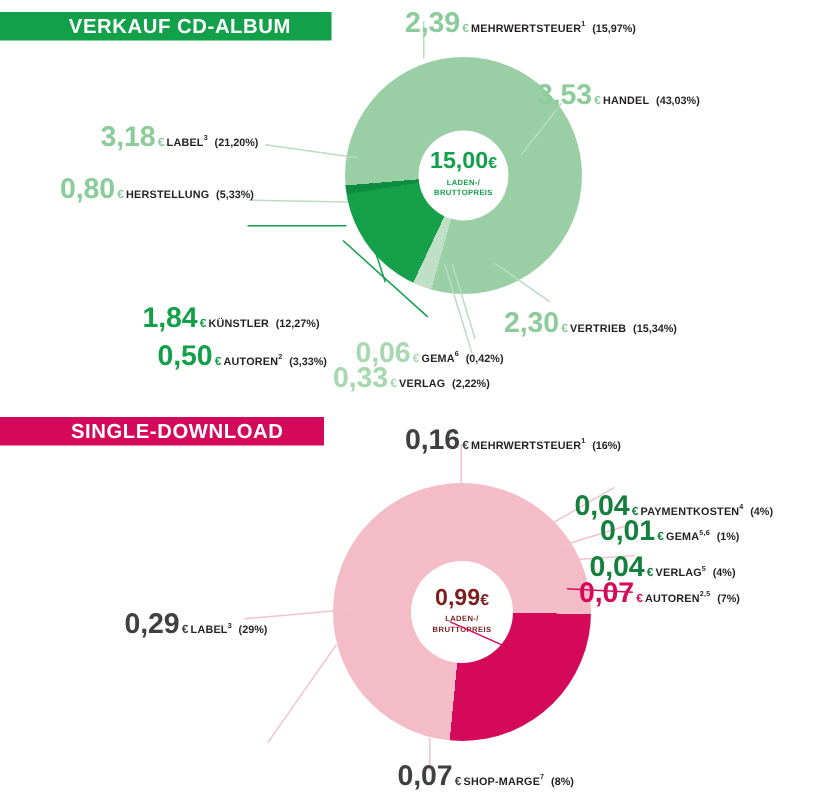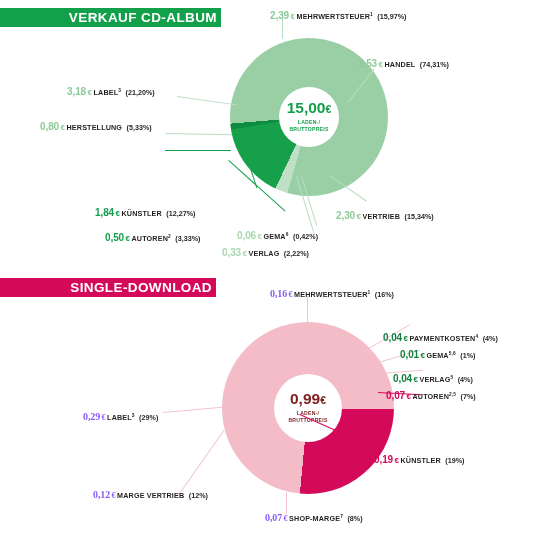--- a/index.html
+++ b/index.html
@@ -10,21 +10,21 @@
   }
   .panel{position:absolute;left:0;width:550px;}
   #panel-cd{top:0;height:270px;}
   #panel-dl{top:270px;height:263px;}
 
   
   .banner{
     position:absolute;height:19px;line-height:19px;
     color:#ffffff;font-size:13.5px;font-weight:bold;
     letter-spacing:.4px;text-align:right;
-    padding-right:4px;box-sizing:border-box;
+    padding-right:27px;box-sizing:border-box;
   }
   #banner-cd{left:0;top:8px;width:221px;background:#12a04a;}
   #banner-dl{left:0;top:8px;width:216px;background:#d4095a;}
 
   
   .donut{position:absolute;border-radius:50%;}
   #donut-cd{left:230px;top:38px;width:158px;height:158px;}
   #donut-dl{left:222px;top:52px;width:172px;height:172px;}
   .donut .ring{position:absolute;inset:0;border-radius:50%;}
   .donut .hole{
@@ -37,29 +37,29 @@
   .hole .price .cur{font-size:10.5px;font-weight:bold;}
   .hole .sub{
     font-size:5.1px;font-weight:bold;letter-spacing:.25px;
     text-align:center;line-height:1.45;margin-top:3px;
   }
   #donut-cd .price,#donut-cd .sub{color:#12a04a;}
   #donut-dl .price,#donut-dl .sub{color:#7f1d1d;}
 
   
   .lbl{position:absolute;white-space:nowrap;line-height:1;}
-  .lbl .amt{font-size:10px;font-weight:bold;letter-spacing:-.1px;}
+  .lbl .amt{font-size:19px;font-weight:bold;letter-spacing:-.1px;}
   .lbl .cur{font-size:8px;font-weight:bold;padding:0 1.5px;}
   .lbl .txt{font-size:7.2px;font-weight:bold;color:#231f20;letter-spacing:.15px;}
   .lbl .txt sup{font-size:4.8px;vertical-align:super;}
   .lbl .pct{font-size:7.2px;font-weight:bold;color:#231f20;}
 
   
   .c-g1{color:#a8d8b0;} .c-g2{color:#8ccb9a;} .c-g3{color:#12a04a;}
-  .c-p1{color:#15803d;} .c-p2{color:#8b5cf6;font-family:Liberation Serif, serif;} .c-p3{color:#d4095a;}
+  .c-p1{color:#15803d;} .c-p2{color:#404040;} .c-p3{color:#d4095a;}
 
   
   .leader{position:absolute;background:#b9ddc2;transform-origin:0 0;height:1px;}
   .leader.pink{background:#f2c3cc;}
   .leader.dark{background:#12a04a;}
   .leader.darkpink{background:#d4095a;}
 </style>
 </head>
 <body>
 
@@ -91,21 +91,21 @@
   <div class="leader" style="left:166px;top:133px;width:66px;transform:rotate(1deg);"></div>
   <div class="leader" style="left:177px;top:96px;width:62px;transform:rotate(8deg);"></div>
 
   <div class="lbl" style="left:270px;top:6px;">
     <span class="amt c-g2">2,39</span><span class="cur c-g2">€</span><span class="txt">MEHRWERTSTEUER<sup>1</sup></span>
     <span class="pct">(15,97%)</span>
   </div>
 
   <div class="lbl" style="left:358px;top:54px;">
     <span class="amt c-g2">3,53</span><span class="cur c-g2">€</span><span class="txt">HANDEL</span>
-    <span class="pct">(74,31%)</span>
+    <span class="pct">(43,03%)</span>
   </div>
 
   <div class="lbl" style="left:336px;top:206px;">
     <span class="amt c-g2">2,30</span><span class="cur c-g2">€</span><span class="txt">VERTRIEB</span>
     <span class="pct">(15,34%)</span>
   </div>
 
   <div class="lbl" style="left:222px;top:243px;">
     <span class="amt c-g1">0,33</span><span class="cur c-g1">€</span><span class="txt">VERLAG</span>
     <span class="pct">(2,22%)</span>
@@ -183,32 +183,24 @@
   <div class="lbl" style="left:393px;top:99px;">
     <span class="amt c-p1">0,04</span><span class="cur c-p1">€</span><span class="txt">VERLAG<sup>5</sup></span>
     <span class="pct">(4%)</span>
   </div>
 
   <div class="lbl" style="left:386px;top:116px;">
     <span class="amt c-p3">0,07</span><span class="cur c-p3">€</span><span class="txt">AUTOREN<sup>2,5</sup></span>
     <span class="pct">(7%)</span>
   </div>
 
-  <div class="lbl" style="left:374px;top:180px;">
-    <span class="amt c-p3">0,19</span><span class="cur c-p3">€</span><span class="txt">KÜNSTLER</span>
-    <span class="pct">(19%)</span>
-  </div>
 
   <div class="lbl" style="left:265px;top:238px;">
     <span class="amt c-p2">0,07</span><span class="cur c-p2">€</span><span class="txt">SHOP-MARGE<sup>7</sup></span>
     <span class="pct">(8%)</span>
   </div>
 
-  <div class="lbl" style="left:93px;top:215px;">
-    <span class="amt c-p2">0,12</span><span class="cur c-p2">€</span><span class="txt">MARGE VERTRIEB</span>
-    <span class="pct">(12%)</span>
-  </div>
 
   <div class="lbl" style="left:83px;top:137px;">
     <span class="amt c-p2">0,29</span><span class="cur c-p2">€</span><span class="txt">LABEL<sup>3</sup></span>
     <span class="pct">(29%)</span>
   </div>
 </div>
 
 </body></html>

